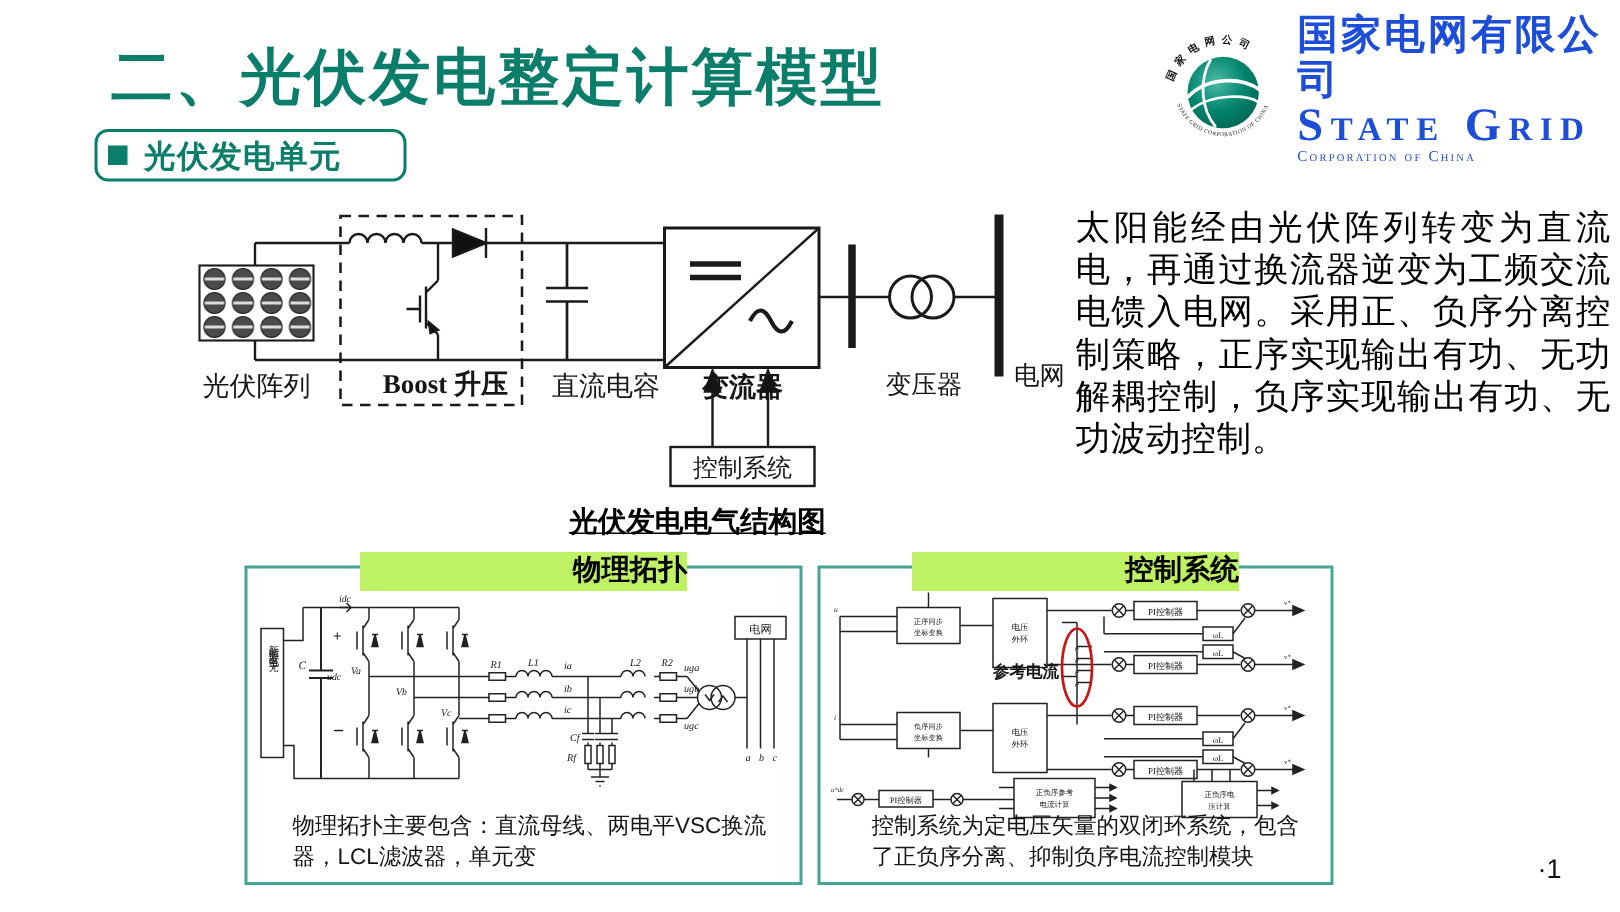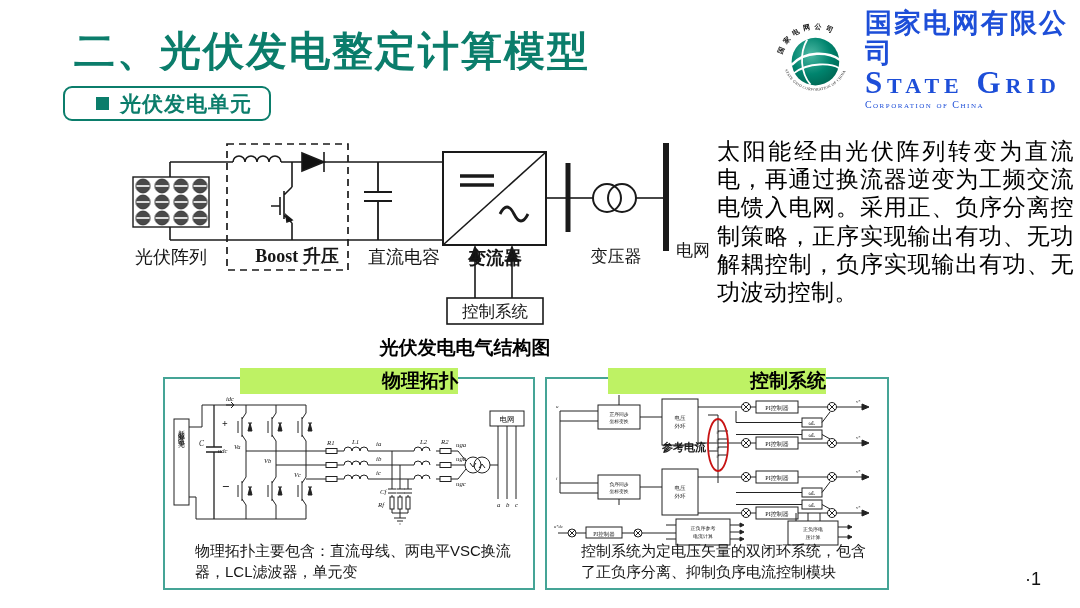--- a/index.html
+++ b/index.html
@@ -4,38 +4,38 @@
 <style>
   * { margin:0; padding:0; box-sizing:border-box; }
   body { background:#e8e8e8; font-family:"Liberation Sans",sans-serif; }
   .page { position:relative; width:1080px; height:608px; background:#ffffff; overflow:hidden; margin:0 auto; }
 
   
   .title { position:absolute; left:74px; top:24px; font-size:41px; font-weight:bold;
            color:#0b7d6b; letter-spacing:2px; font-family:"Liberation Sans",sans-serif; }
   .badge { position:absolute; left:63px; top:86px; width:208px; height:35px;
            border:2.5px solid #0b7d6b; border-radius:9px; display:flex; align-items:center;
-           padding-left:31px; gap:11px; background:#fff; }
+           padding-left:7px; gap:11px; background:#fff; }
   .badge .sq { width:13px; height:13px; background:#0b7d6b; }
   .badge .txt { font-size:21px; font-weight:bold; color:#0b7d6b; letter-spacing:1px; }
 
   
   .logo { position:absolute; left:770px; top:8px; display:flex; align-items:center; }
   .logo-text { margin-left:4px; color:#1d4ed8; }
   .logo-cn { font-size:27px; font-weight:bold; letter-spacing:2px; line-height:30px; }
   .logo-en { font-family:"Liberation Serif",serif; font-variant:small-caps; font-weight:bold;
              font-size:31px; letter-spacing:5px; line-height:30px; }
   .logo-sub { font-family:"Liberation Serif",serif; font-variant:small-caps; font-size:10px;
               letter-spacing:1.5px; line-height:13px; }
 
   
   .circuit { position:absolute; left:110px; top:135px; }
   svg text { font-family:"Liberation Serif",serif; fill:#161616; stroke:none; }
   .diagram-caption { position:absolute; left:340px; top:335px; width:250px; text-align:center;
-                     font-size:19px; font-weight:bold; color:#000; }
+                     font-size:19px; font-weight:bold; color:#000;text-decoration:underline; }
 
   
   .description { position:absolute; left:717px; top:137px; width:357px; font-size:23px;
                  line-height:28.2px; color:#000; text-align:justify; letter-spacing:0.5px; }
 
   
   .panel { position:absolute; top:377px; height:213px; border:2px solid #45a496; background:#fff; }
   .panel.left  { left:163px; width:372px; }
   .panel.right { left:545px; width:344px; }
   .panel-header { position:absolute; top:-11px; left:50%; transform:translateX(-50%);

